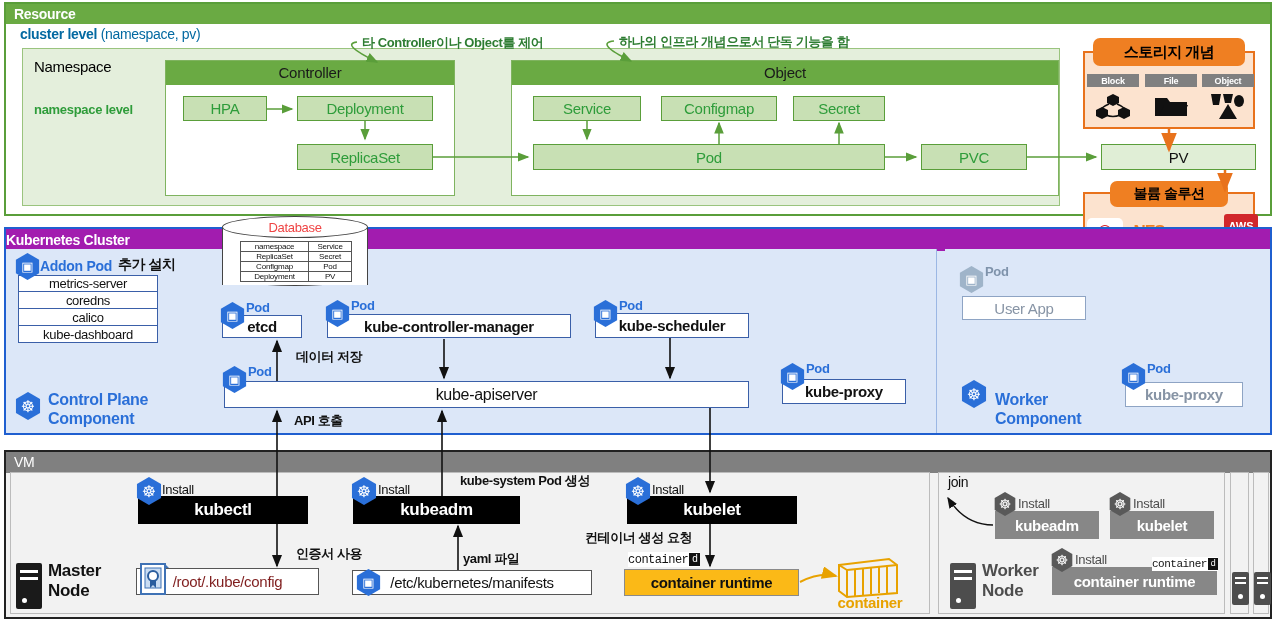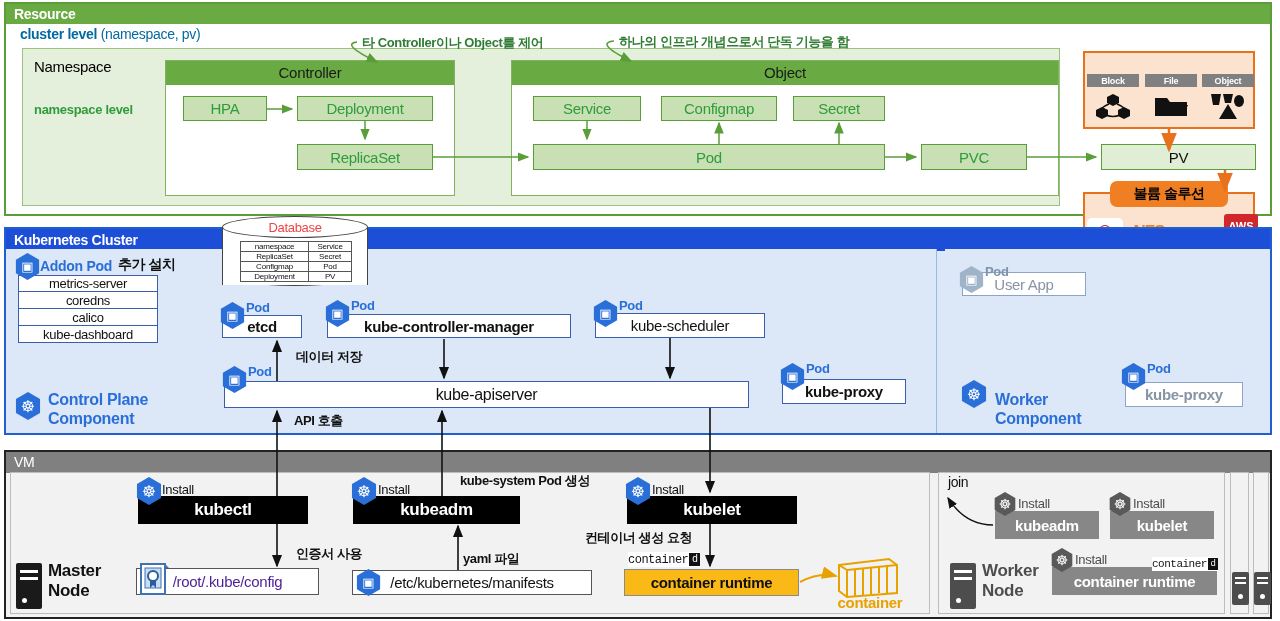--- a/index.html
+++ b/index.html
@@ -131,23 +131,23 @@
   #logo-aws .mark { font-size:11px; font-weight:bold; line-height:13px;}
   #logo-aws .nm { font-size:11px; font-weight:bold; line-height:13px;}
 
   
   #k8s-section {
     left:4px; top:227px; width:1268px; height:208px;
     border:2px solid #1f5fd0; background:#dce7f8;
   }
   #k8s-header {
     left:0; top:0; width:100%; height:22px;
-    background:#1d4ed8; color:#fff;
+    background:#a21caf; color:#fff;
     font-size:14px; font-weight:bold;
-    padding-left:8px; line-height:22px; letter-spacing:-0.3px;
+    line-height:22px; letter-spacing:-0.3px;
   }
   #control-plane-panel {
     left:6px; top:249px; width:931px; height:184px;
     background:#dce7f8; border-right:1px solid #9bb7e4;
   }
   #worker-panel {
     left:945px; top:249px; width:325px; height:184px;
     background:#dce7f8;
   }
   #db-top {
@@ -230,33 +230,33 @@
   #badge-etcd { left:219px; top:302px; }
   #cap-etcd   { left:246px; top:300px; }
   #box-etcd   { left:222px; top:315px; width:80px; height:23px; font-weight:bold;}
 
   #badge-kcm { left:324px; top:300px; }
   #cap-kcm   { left:351px; top:298px; }
   #box-kcm   { left:327px; top:314px; width:244px; height:24px; font-weight:bold;}
 
   #badge-ksch { left:592px; top:300px; }
   #cap-ksch   { left:619px; top:298px; }
-  #box-ksch   { left:595px; top:313px; width:170px; height:25px; font-weight:normal;}
+  #box-ksch   { left:595px; top:313px; width:154px; height:25px; font-weight:bold;}
 
   #badge-api { left:221px; top:366px; }
   #cap-api   { left:248px; top:364px; }
   #box-api   { left:224px; top:381px; width:525px; height:27px; font-size:16px;}
 
   #badge-kproxy-cp { left:779px; top:363px; }
   #cap-kproxy-cp   { left:806px; top:361px; }
   #box-kproxy-cp   { left:782px; top:379px; width:124px; height:25px; font-weight:bold;}
 
   #badge-userapp { left:958px; top:266px; }
   #cap-userapp   { left:985px; top:264px; }
-  #box-userapp   { left:962px; top:272px; width:124px; height:24px; }
+  #box-userapp   { left:962px; top:296px; width:124px; height:24px; }
 
   #badge-kproxy-w { left:1120px; top:363px; }
   #cap-kproxy-w   { left:1147px; top:361px; }
   #box-kproxy-w   { left:1125px; top:382px; width:118px; height:25px; font-weight:bold;}
 
   #badge-cpc { left:14px; top:392px; }
   #label-cpc {
     left:48px; top:390px; font-size:16px; font-weight:bold; color:#2a6fd8;
     line-height:19px; letter-spacing:-0.3px;
   }
@@ -341,21 +341,21 @@
   #box-kubeadm   { left:353px; top:496px; width:167px; height:28px; }
 
   #badge-kubelet { left:624px; top:477px; }
   #cap-kubelet   { left:652px; top:482px; }
   #box-kubelet   { left:627px; top:496px; width:170px; height:28px; }
 
   #file-config {
     left:136px; top:568px; width:183px; height:27px;
     background:#fff; border:1px solid #555;
     display:flex; align-items:center; justify-content:center;
-    font-size:15px; color:#4c1d95; letter-spacing:-0.3px; z-index:6;
+    font-size:15px; color:#7f1d1d; letter-spacing:-0.3px; z-index:6;
   }
   #cert-icon { left:139px; top:562px; width:32px; height:36px; z-index:8;
                font-size:24px; color:#4a7fc9; }
   #file-manifests {
     left:352px; top:570px; width:240px; height:25px;
     background:#fff; border:1px solid #555;
     display:flex; align-items:center; justify-content:center;
     font-size:15px; color:#111; letter-spacing:-0.3px; z-index:6;
   }
   #badge-manifests { left:355px; top:569px; }
@@ -449,20 +449,21 @@
   <div class="abs res-node" id="node-deployment">Deployment</div>
   <div class="abs res-node" id="node-replicaset">ReplicaSet</div>
   <div class="abs res-node" id="node-service">Service</div>
   <div class="abs res-node" id="node-configmap">Configmap</div>
   <div class="abs res-node" id="node-secret">Secret</div>
   <div class="abs res-node" id="node-pod">Pod</div>
   <div class="abs res-node" id="node-pvc">PVC</div>
   <div class="abs res-node dark-text" id="node-pv">PV</div>
 
   <div class="abs" id="storage-concept-box"></div>
+  <div class="abs" id="storage-concept-title">스토리지 개념</div>
   <div class="abs storage-chip" id="chip-block">Block</div>
   <div class="abs storage-chip" id="chip-file">File</div>
   <div class="abs storage-chip" id="chip-object">Object</div>
 
   <div class="abs storage-glyph" id="glyph-block">
     <svg width="34" height="26" viewBox="0 0 34 26">
       <path d="M17 1 L23 4 L23 10 L17 13 L11 10 L11 4 Z" fill="#111"></path>
       <path d="M6 14 L12 17 L12 23 L6 26 L0 23 L0 17 Z" fill="#111"></path>
       <path d="M28 14 L34 17 L34 23 L28 26 L22 23 L22 17 Z" fill="#111"></path>
       <path d="M13 11 Q8 13 6 15" stroke="#111" stroke-width="1.4" fill="none"></path>

